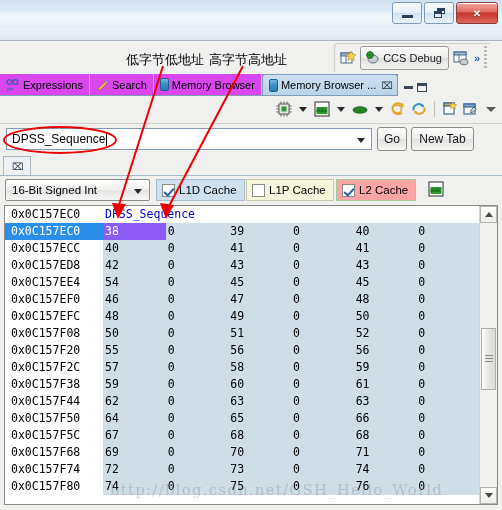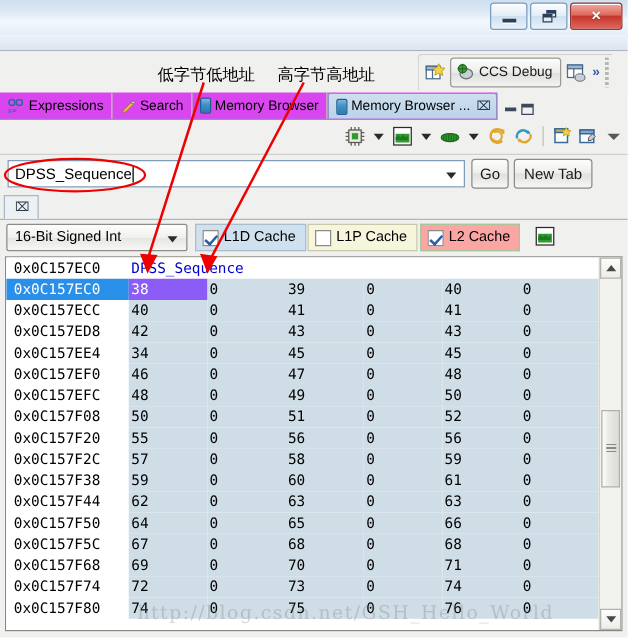--- a/index.html
+++ b/index.html
@@ -481,21 +481,21 @@
           <line x1="7" y1="6" x2="7" y2="13" stroke="#4a6a8a" stroke-width="1"></line>
           <ellipse cx="12" cy="13" rx="4" ry="3" fill="#c9cfd4" stroke="#6a7278" stroke-width=".9"></ellipse>
         </svg>
       </span>
       <span class="chev">»</span>
       <span class="dots"></span>
     </div>
   </div>
 
   <div class="annot" style="left:126px; top:51px;">低字节低地址</div>
-  <div class="annot" style="left:222px; top:51px;">高字节高地址</div>
+  <div class="annot" style="left:209px; top:51px;">高字节高地址</div>
 
   <div class="tabrow">
     <div class="vtab">
       <span class="ico-expr">
         <svg width="14" height="12" viewBox="0 0 14 12">
           <circle cx="3.5" cy="3" r="2.4" fill="none" stroke="#2a6a9a" stroke-width="1.2"></circle>
           <circle cx="9.5" cy="3" r="2.4" fill="none" stroke="#2a6a9a" stroke-width="1.2"></circle>
           <text x="0" y="11.5" font-size="6" fill="#2a6a9a" font-family="monospace">x=</text>
         </svg>
       </span>
@@ -676,21 +676,21 @@
               <td class="addr">0x0C157ED8</td>
               <td class="cell first">42</td>
               <td class="cell">0</td>
               <td class="cell">43</td>
               <td class="cell">0</td>
               <td class="cell">43</td>
               <td class="cell">0</td>
             </tr>
             <tr>
               <td class="addr">0x0C157EE4</td>
-              <td class="cell first">34</td>
+              <td class="cell first">54</td>
               <td class="cell">0</td>
               <td class="cell">45</td>
               <td class="cell">0</td>
               <td class="cell">45</td>
               <td class="cell">0</td>
             </tr>
             <tr>
               <td class="addr">0x0C157EF0</td>
               <td class="cell first">46</td>
               <td class="cell">0</td>

